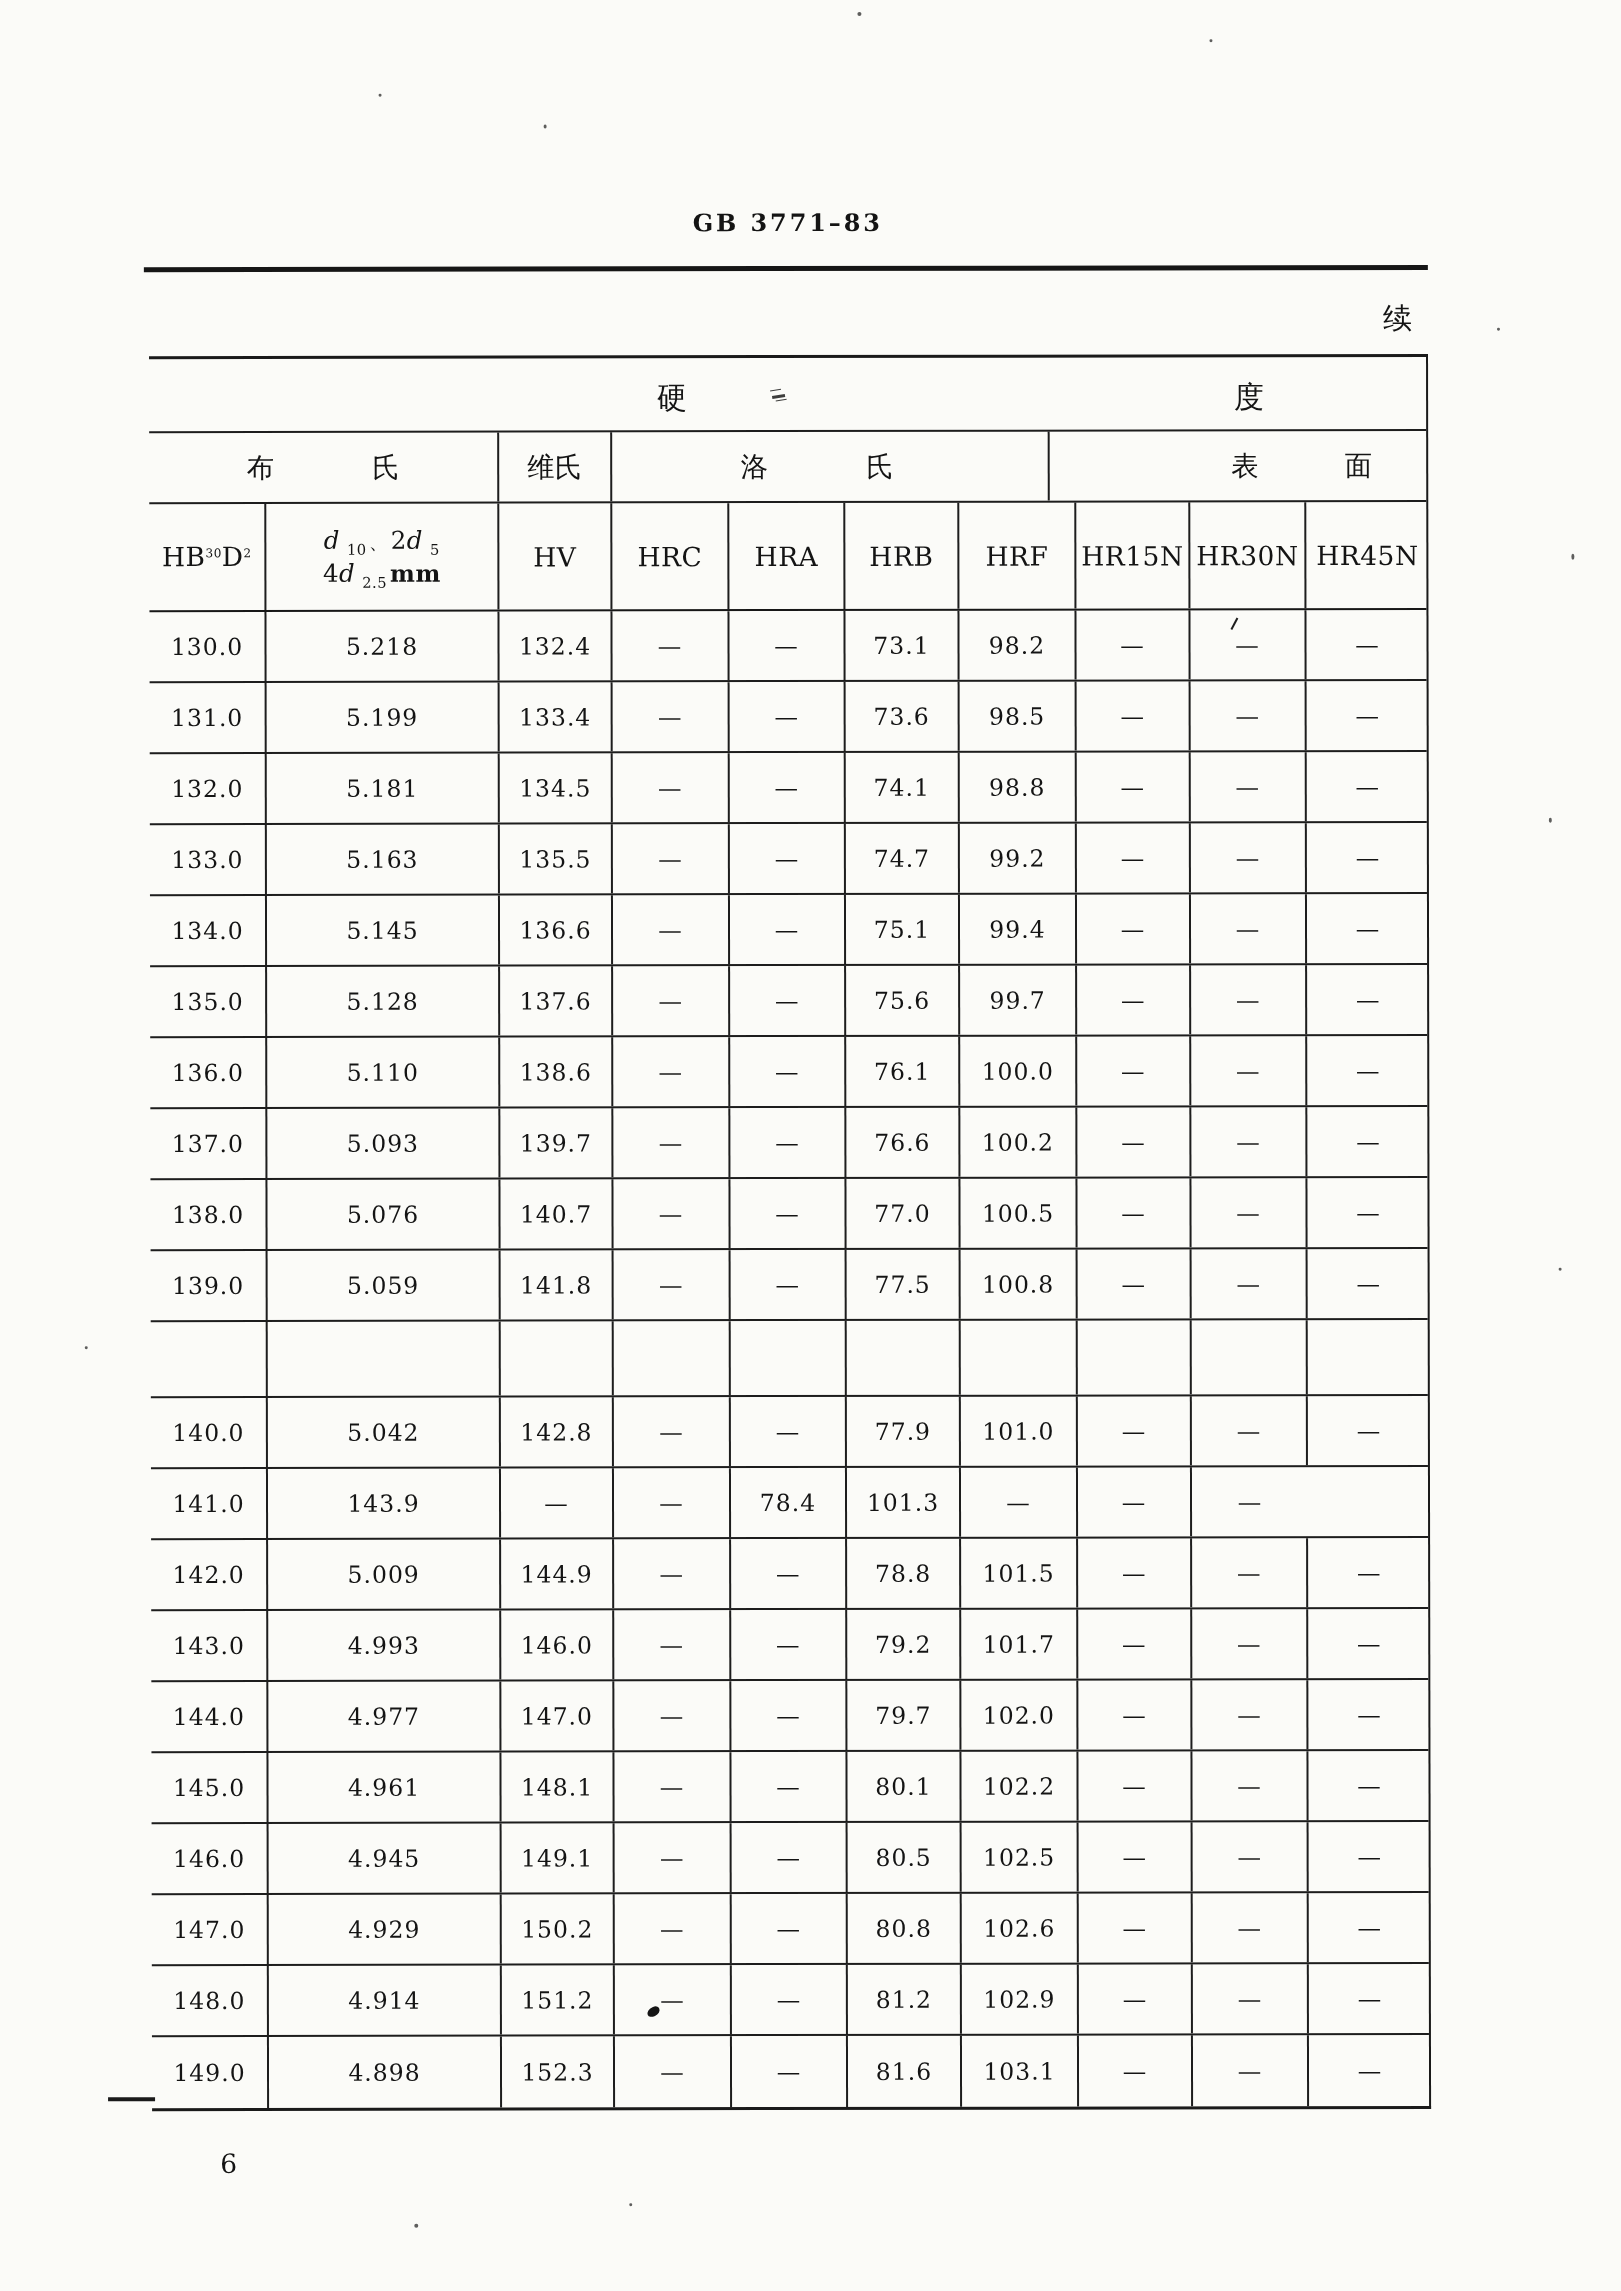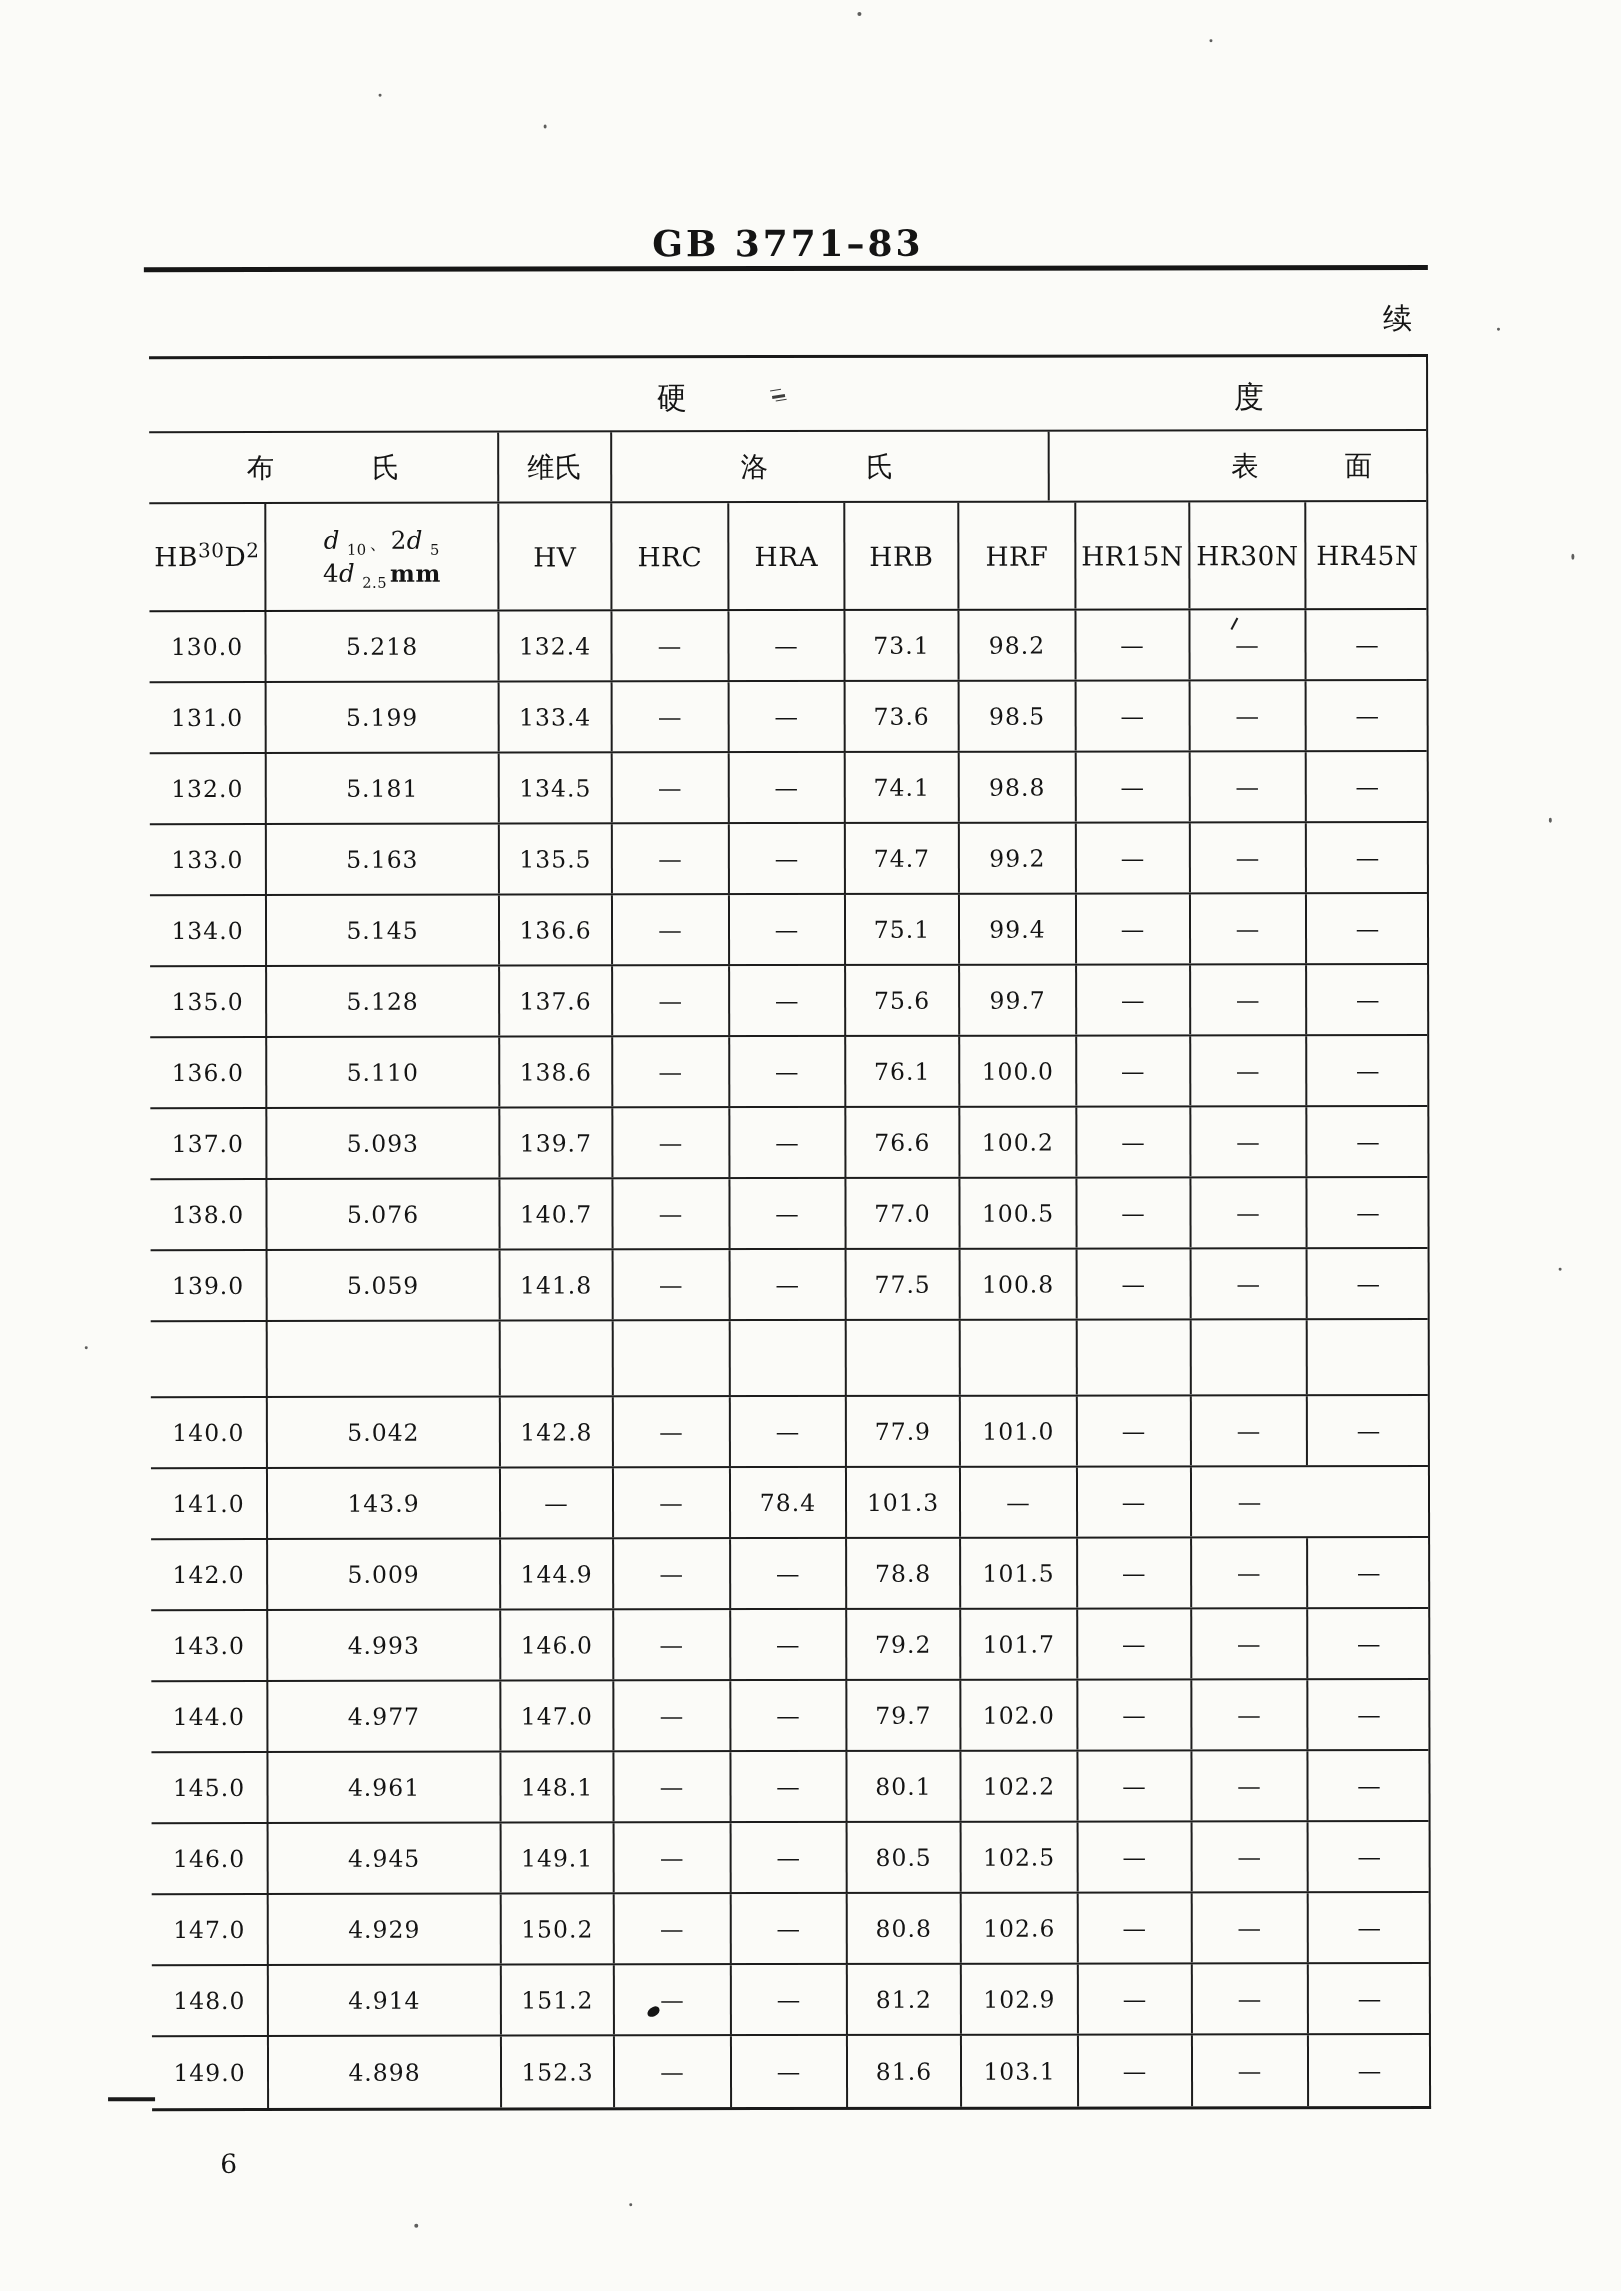--- a/index.html
+++ b/index.html
@@ -8,22 +8,22 @@
     position:relative;
     width:1621px; height:2292px;
     background:#fbfbf8;
     overflow:hidden;
     font-family:"DejaVu Serif","Liberation Serif",serif;
     color:#141414;
   }
   .scan { position:absolute; inset:0; transform:rotate(-0.1deg); transform-origin:50% 40%; }
 
   .doc-title {
-    position:absolute; left:789px; top:222px; transform:translateX(-50%);
-    font-size:36px; font-weight:bold; letter-spacing:2.9px; white-space:nowrap;
+    position:absolute; left:789px; top:208px; transform:translateX(-50%);
+    font-size:24px; font-weight:bold; letter-spacing:2.9px; white-space:nowrap;
   }
   .rule-top { position:absolute; left:145px; top:266px; width:1284px; height:4.9px; background:#161616; }
   .continued { position:absolute; left:1384px; top:300px; font-size:29px; }
 
   .htable {
     position:absolute; left:150px; top:355px; width:1279px;
     border-top:3.9px solid #1a1a1a;
     border-right:2.9px solid #1a1a1a;
     border-bottom:3.9px solid #1a1a1a;
     --cols:117px 233px 113px 117px 116px 114px 117px 114px 116px 122px;
@@ -46,21 +46,21 @@
   .g-rockwell { transform:translateX(-25.5px); }
   .g-rockwell span + span { margin-left:98px; }
   .g-surface { transform:translateX(51px); }
   .g-surface span + span { margin-left:86px; }
 
   
   .band3 { height:108px; border-bottom:2.9px solid #171717; }
   .hcell { display:flex; flex-direction:column; align-items:center; justify-content:center;
            border-right:2px solid #1d1d1d; font-size:26.5px; letter-spacing:0.5px; }
   .hcell:last-child { border-right:none; }
-  .hcell sup { font-size:20px; vertical-align:8.8px; line-height:0; }
+  .hcell sup { font-size:12px; vertical-align:8.8px; line-height:0; }
   .hcell .hb-line { line-height:1; }
   .dline { line-height:1.35; font-size:24.5px; white-space:nowrap; }
   .dline i { font-style:italic; }
   .dline sub { font-size:14.7px; vertical-align:-5.9px; line-height:0;margin-left:7px; }
   .dline .sep { font-size:19.6px; padding:0 2px; }
   .dline .unit { margin-left:3px; font-weight:bold; font-size:23.5px; }
 
   
   .trow { height:71px; border-bottom:2px solid #1d1d1d; }
   .trow:last-child { border-bottom:none; }

